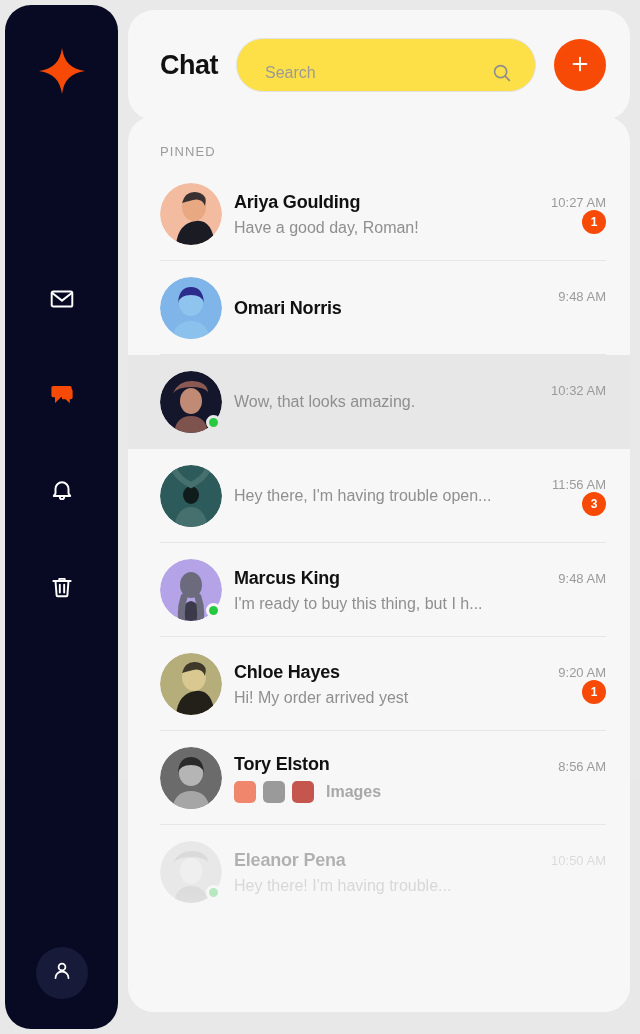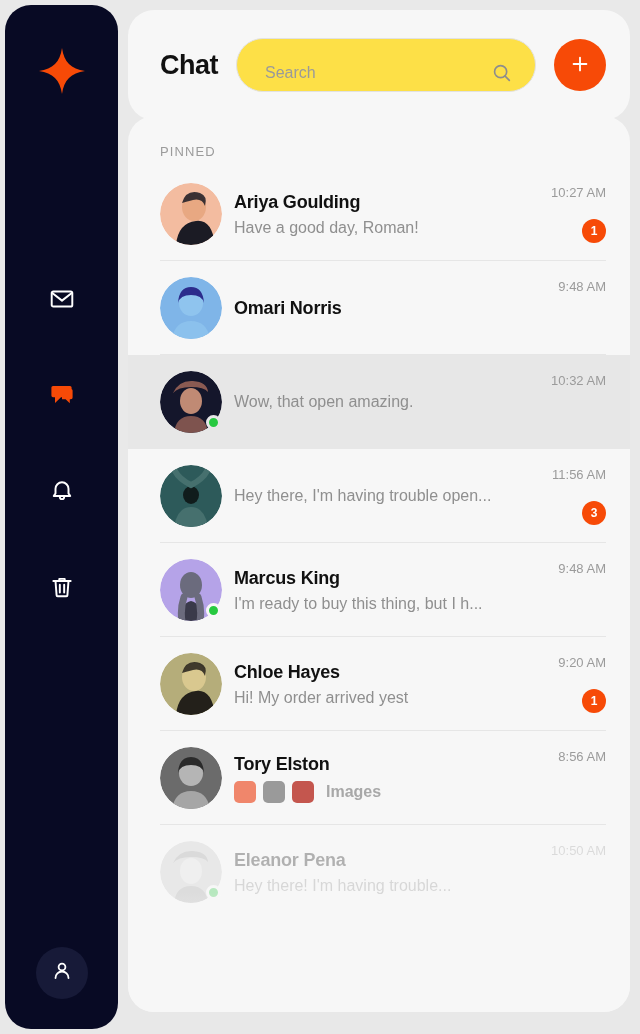--- a/index.html
+++ b/index.html
@@ -197,21 +197,21 @@
   }
   .thumbs-label { color:#a8a8a8; font-size:16px; margin-left:5px;font-weight:bold; }
 
   .row-meta {
     flex:0 0 auto;
     width:84px;
     align-self:stretch;
     display:flex;
     flex-direction:column;
     align-items:flex-end;
-    justify-content:space-between;
+    justify-content:center;
     padding-top:2px;
     padding-bottom:2px;
   }
   .row-time {
     font-size:13px;
     color:#9b9b9b;
     white-space:nowrap;
   }
   .badge {
     width:24px; height:24px;
@@ -379,21 +379,21 @@
             <g clip-path="url(#c214162b)">
               <rect width="62" height="62" fill="#14162b"></rect>
                 <ellipse cx="31" cy="30" rx="11" ry="13" fill="#c08a74"></ellipse>
              <path d="M13 22 q6 -13 20 -12 q14 1 15 11 q-4 -5 -17 -5 q-13 0 -18 6 Z" fill="#8a5a52"></path>
              <path d="M14 62 q2 -17 17 -17 q15 0 17 17 Z" fill="#8a5a52" opacity="0.9"></path>
             </g>
           </svg>
             <span class="online-dot"></span>
           </div>
           <div class="row-body">
-            <div class="row-preview">Wow,  that open amazing.</div>
+            <div class="row-preview">Wow,  that looks amazing.</div>
           </div>
           <div class="row-meta">
             <div class="row-time">10:32 AM</div>
             <div class="badge hidden"></div>
           </div>
         </div>
         <div class="row">
           <div class="avatar-wrap">
             <svg class="avatar" viewBox="0 0 62 62" aria-hidden="true">
             <defs>

